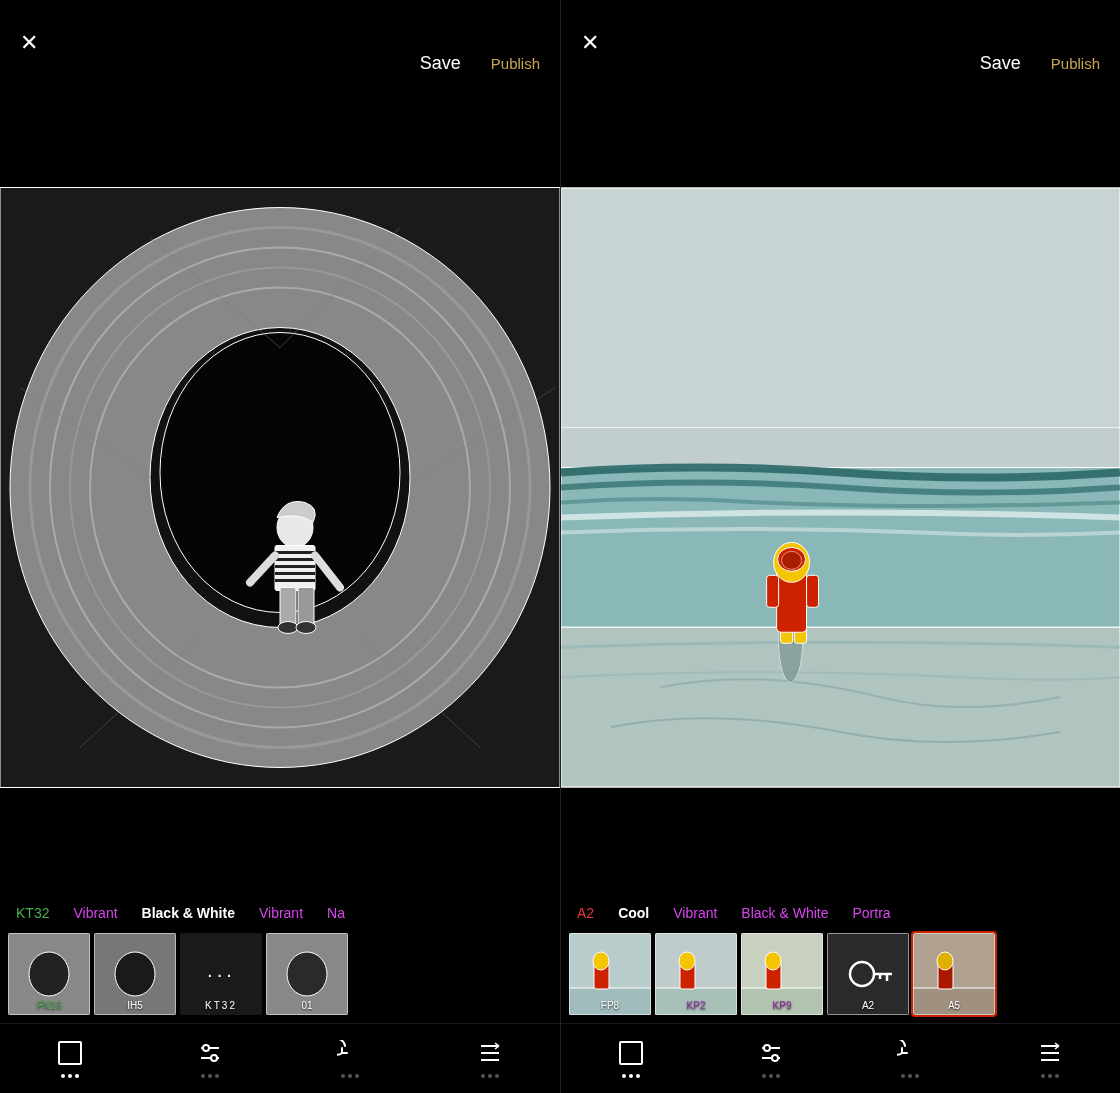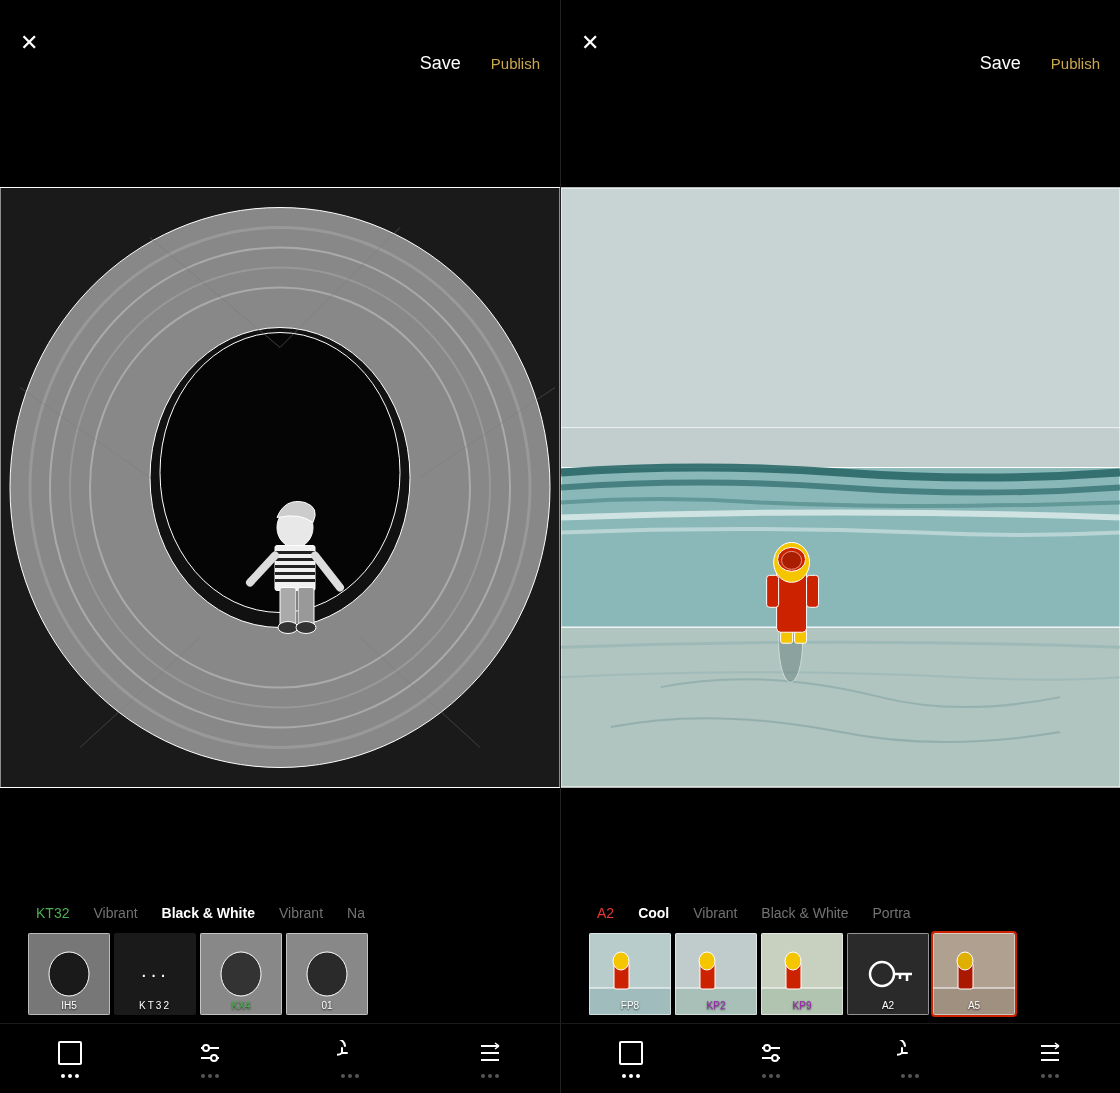--- a/index.html
+++ b/index.html
@@ -78,34 +78,33 @@
       flex: 1;
       position: relative;
       overflow: hidden;
       background: #000;
     }
 
     
     .filter-section {
       background: #000;
       flex-shrink: 0;
-      padding-left: 20px;
     }
 
     .filter-categories {
       display: flex;
       align-items: center;
       padding: 16px 16px 8px;
       gap: 24px;
       overflow: hidden;
     }
 
     .filter-cat {
       font-size: 14px;
-      color: #737373;
+      color: #d946ef;
       white-space: nowrap;
       cursor: pointer;
     }
 
     .filter-cat.active-green {
       color: #4caf50;
     }
 
     .filter-cat.active-red {
       color: #e53935;
@@ -280,41 +279,41 @@
     <div class="filter-categories">
       <span class="filter-cat active-green">KT32</span>
       <span class="filter-cat">Vibrant</span>
       <span class="filter-cat active-white">Black &amp; White</span>
       <span class="filter-cat">Vibrant</span>
       <span class="filter-cat">Na</span>
     </div>
 
     <div class="filter-thumbnails">
 
+      <div class="filter-thumb">
+        <svg width="82" height="82" viewBox="0 0 82 82">
+            <rect width="82" height="82" fill="#888"></rect>
+            <ellipse cx="41" cy="41" rx="20" ry="22" fill="#222"></ellipse>
+          </svg>
+        <span class="filter-label green">FN16</span>
+      </div>
 
       <div class="filter-thumb">
         <svg width="82" height="82" viewBox="0 0 82 82">
             <rect width="82" height="82" fill="#777"></rect>
             <ellipse cx="41" cy="41" rx="20" ry="22" fill="#1a1a1a"></ellipse>
           </svg>
         <span class="filter-label white">IH5</span>
       </div>
 
       <div class="filter-thumb dots-thumb">
         <span style="color:#fff;font-size:20px;letter-spacing:3px;">···</span>
         <span class="filter-label white">KT32</span>
       </div>
 
-      <div class="filter-thumb">
-        <svg width="82" height="82" viewBox="0 0 82 82">
-            <rect width="82" height="82" fill="#888"></rect>
-            <ellipse cx="41" cy="41" rx="20" ry="22" fill="#333"></ellipse>
-          </svg>
-        <span class="filter-label green">KX4</span>
-      </div>
 
       <div class="filter-thumb">
         <svg width="82" height="82" viewBox="0 0 82 82">
             <rect width="82" height="82" fill="#888"></rect>
             <ellipse cx="41" cy="41" rx="20" ry="22" fill="#2a2a2a"></ellipse>
           </svg>
         <span class="filter-label white">01</span>
       </div>
 
     </div>

